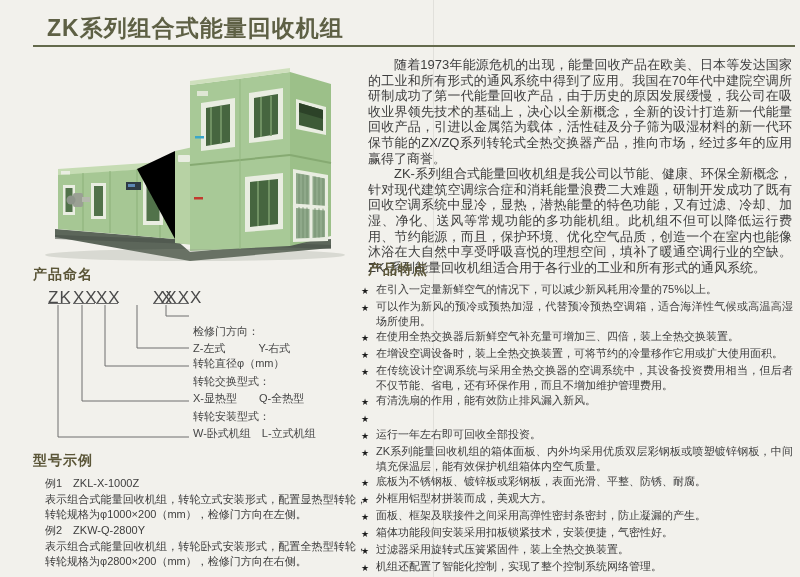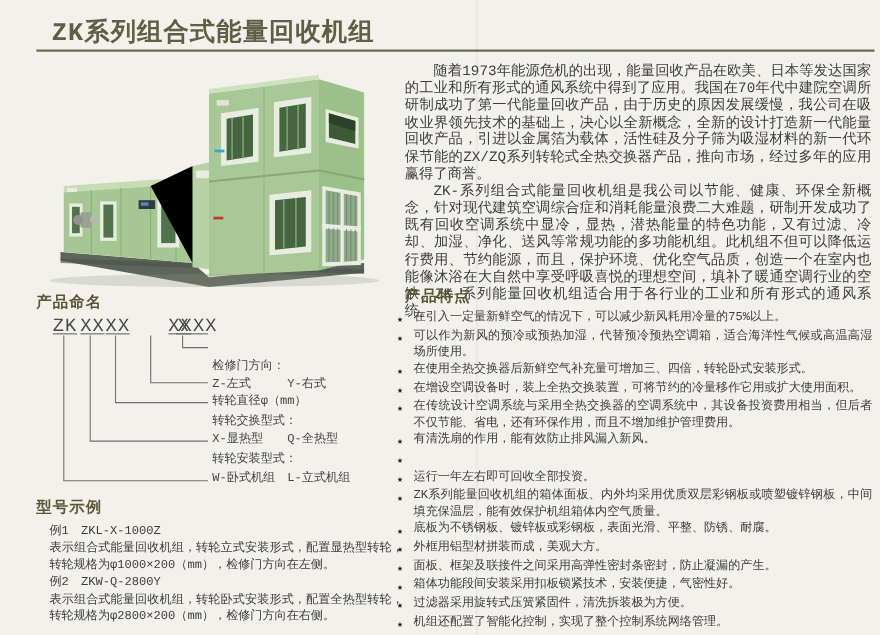--- a/index.html
+++ b/index.html
@@ -1,20 +1,20 @@
 <!DOCTYPE html>
 <html><head>
 <meta charset="utf-8">
 <style>
   html,body{margin:0;padding:0;}
   .page{
     position:relative;
     width:800px;height:577px;
     background:#f2f1ec;
-    font-family:Liberation Mono, monospace;
+    font-family:Liberation Sans, sans-serif;
     color:#3f3f3f;
     overflow:hidden;
   }
   .page::after{ 
     content:"";position:absolute;left:433px;top:0;width:1px;height:577px;
     background:rgba(110,110,100,0.12);
   }
   .page-title{
     position:absolute;left:47px;top:13px;margin:0;
     font-size:23px;font-weight:800;letter-spacing:1px;
@@ -224,21 +224,21 @@
     <div class="feat">
         <span class="star">★</span>
         <span class="ftext">在引入一定量新鲜空气的情况下，可以减少新风耗用冷量的75%以上。</span>
       </div>
     <div class="feat">
         <span class="star">★</span>
         <span class="ftext">可以作为新风的预冷或预热加湿，代替预冷预热空调箱，适合海洋性气候或高温高湿场所使用。</span>
       </div>
     <div class="feat">
         <span class="star">★</span>
-        <span class="ftext">在使用全热交换器后新鲜空气补充量可增加三、四倍，转轮卧式安装形式。</span>
+        <span class="ftext">在使用全热交换器后新鲜空气补充量可增加三、四倍，装上全热交换装置。</span>
       </div>
     <div class="feat">
         <span class="star">★</span>
         <span class="ftext">在增设空调设备时，装上全热交换装置，可将节约的冷量移作它用或扩大使用面积。</span>
       </div>
     <div class="feat">
         <span class="star">★</span>
         <span class="ftext">在传统设计空调系统与采用全热交换器的空调系统中，其设备投资费用相当，但后者不仅节能、省电，还有环保作用，而且不增加维护管理费用。</span>
       </div>
     <div class="feat">
@@ -267,21 +267,21 @@
     <div class="feat">
         <span class="star">★</span>
         <span class="ftext">面板、框架及联接件之间采用高弹性密封条密封，防止凝漏的产生。</span>
       </div>
     <div class="feat">
         <span class="star">★</span>
         <span class="ftext">箱体功能段间安装采用扣板锁紧技术，安装便捷，气密性好。</span>
       </div>
     <div class="feat">
         <span class="star">★</span>
-        <span class="ftext">过滤器采用旋转式压簧紧固件，清洗拆装极为方便。</span>
+        <span class="ftext">过滤器采用旋转式压簧紧固件，装上全热交换装置。</span>
       </div>
     <div class="feat">
         <span class="star">★</span>
         <span class="ftext">机组还配置了智能化控制，实现了整个控制系统网络管理。</span>
       </div>
   </div>
 
 </div>
 
 </body></html>

